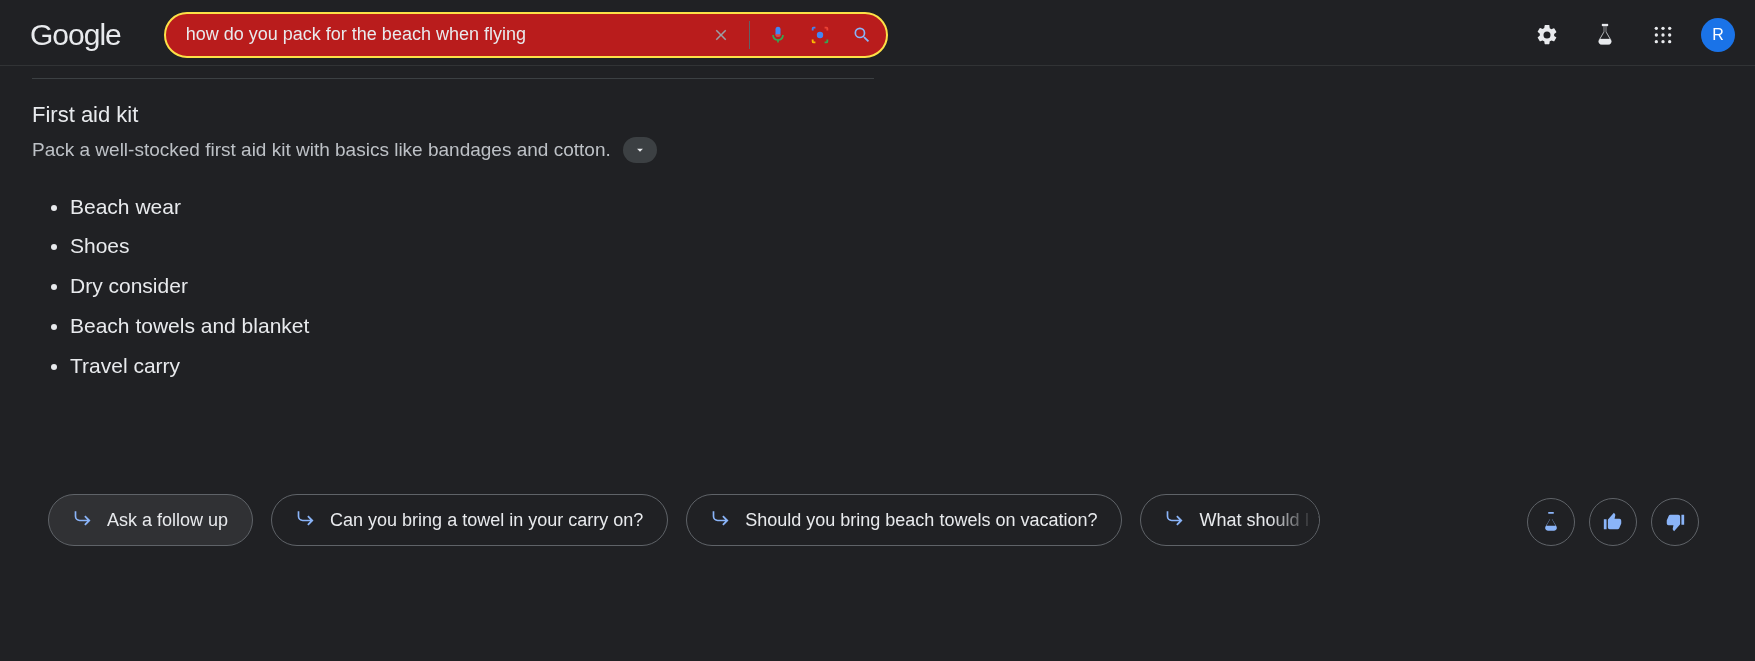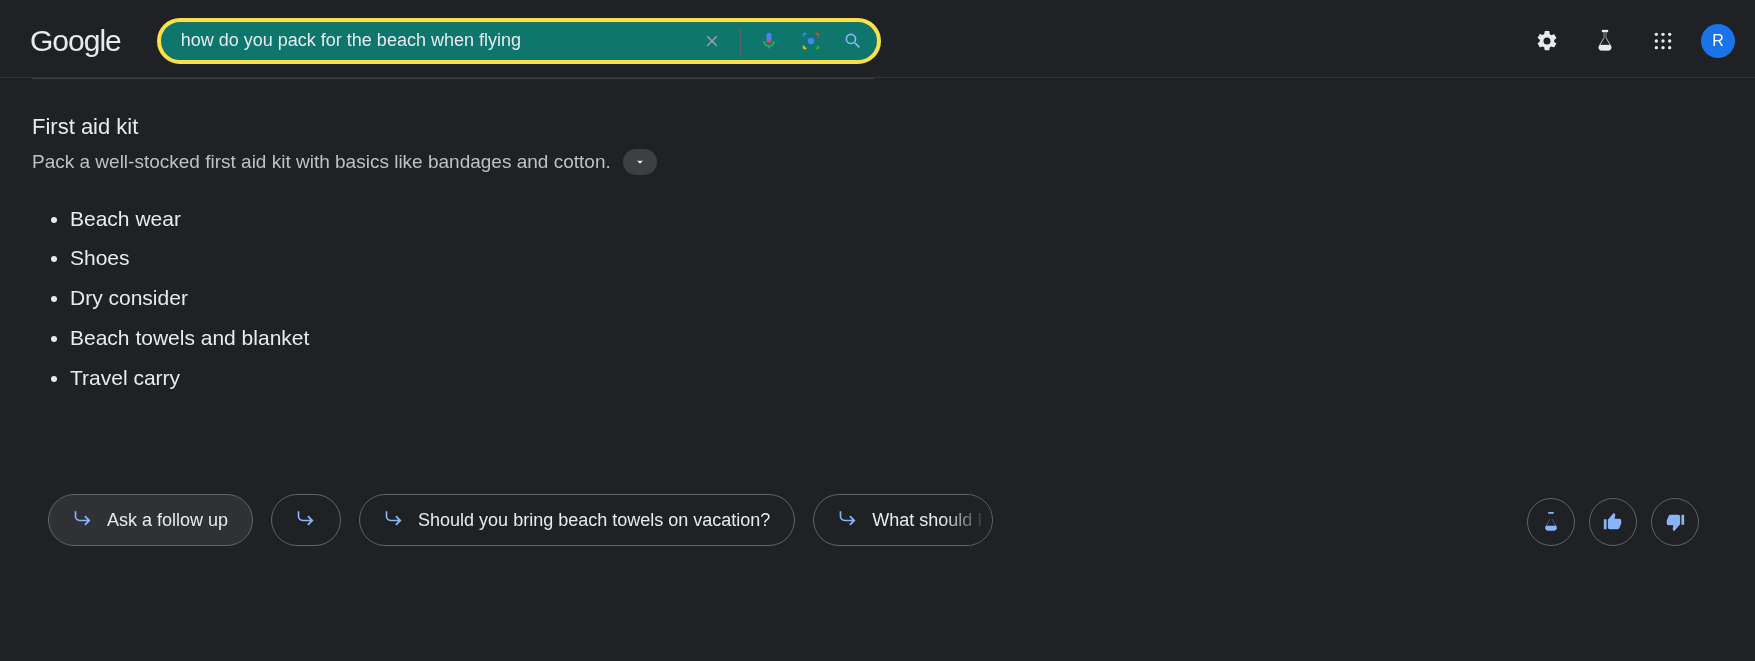--- a/index.html
+++ b/index.html
@@ -8,38 +8,39 @@
     color: #e8eaed;
     font-family: Arial, sans-serif;
     width: 1755px;
     height: 661px;
     overflow: hidden;
     position: relative;
   }
   .header {
     display: flex;
     align-items: center;
-    height: 78px;
+    height: 66px;
     padding: 4px 20px 0 30px;
     border-bottom: 1px solid #313335;
+    gap: 7px;
   }
   .logo {
     font-family: 'Product Sans', Arial, sans-serif;
     font-size: 30px;
     font-weight: 500;
     color: #e8eaed;
     letter-spacing: -1px;
     margin-right: 36px;
     user-select: none;
   }
   .searchbar {
     display: flex;
     align-items: center;
-    background: #0f766e;
-    border: 4px solid #fde047;
+    background: #b91c1c;
+    border: 2px solid #fde047;
     border-radius: 24px;
     height: 46px;
     width: 724px;
     padding: 0 12px 0 20px;
   }
   .search-input {
     flex: 1;
     background: transparent;
     border: none;
     outline: none;
@@ -308,20 +309,21 @@
         </svg>
     </span>
     <span>Ask a follow up</span>
   </div>
   <div class="chip">
     <span class="arrow">
       <svg width="20" height="20" viewBox="0 0 24 24">
           <path fill="#8ab4f8" d="M4 4v6a4 4 0 0 0 4 4h9l-3.5-3.5L15 9l6 6-6 6-1.5-1.5L17 16H8a6 6 0 0 1-6-6V4z"></path>
         </svg>
     </span>
+    <span>Can you bring a towel in your carry on?</span>
   </div>
   <div class="chip">
     <span class="arrow">
       <svg width="20" height="20" viewBox="0 0 24 24">
           <path fill="#8ab4f8" d="M4 4v6a4 4 0 0 0 4 4h9l-3.5-3.5L15 9l6 6-6 6-1.5-1.5L17 16H8a6 6 0 0 1-6-6V4z"></path>
         </svg>
     </span>
     <span>Should you bring beach towels on vacation?</span>
   </div>
   <div class="chip clipped">

